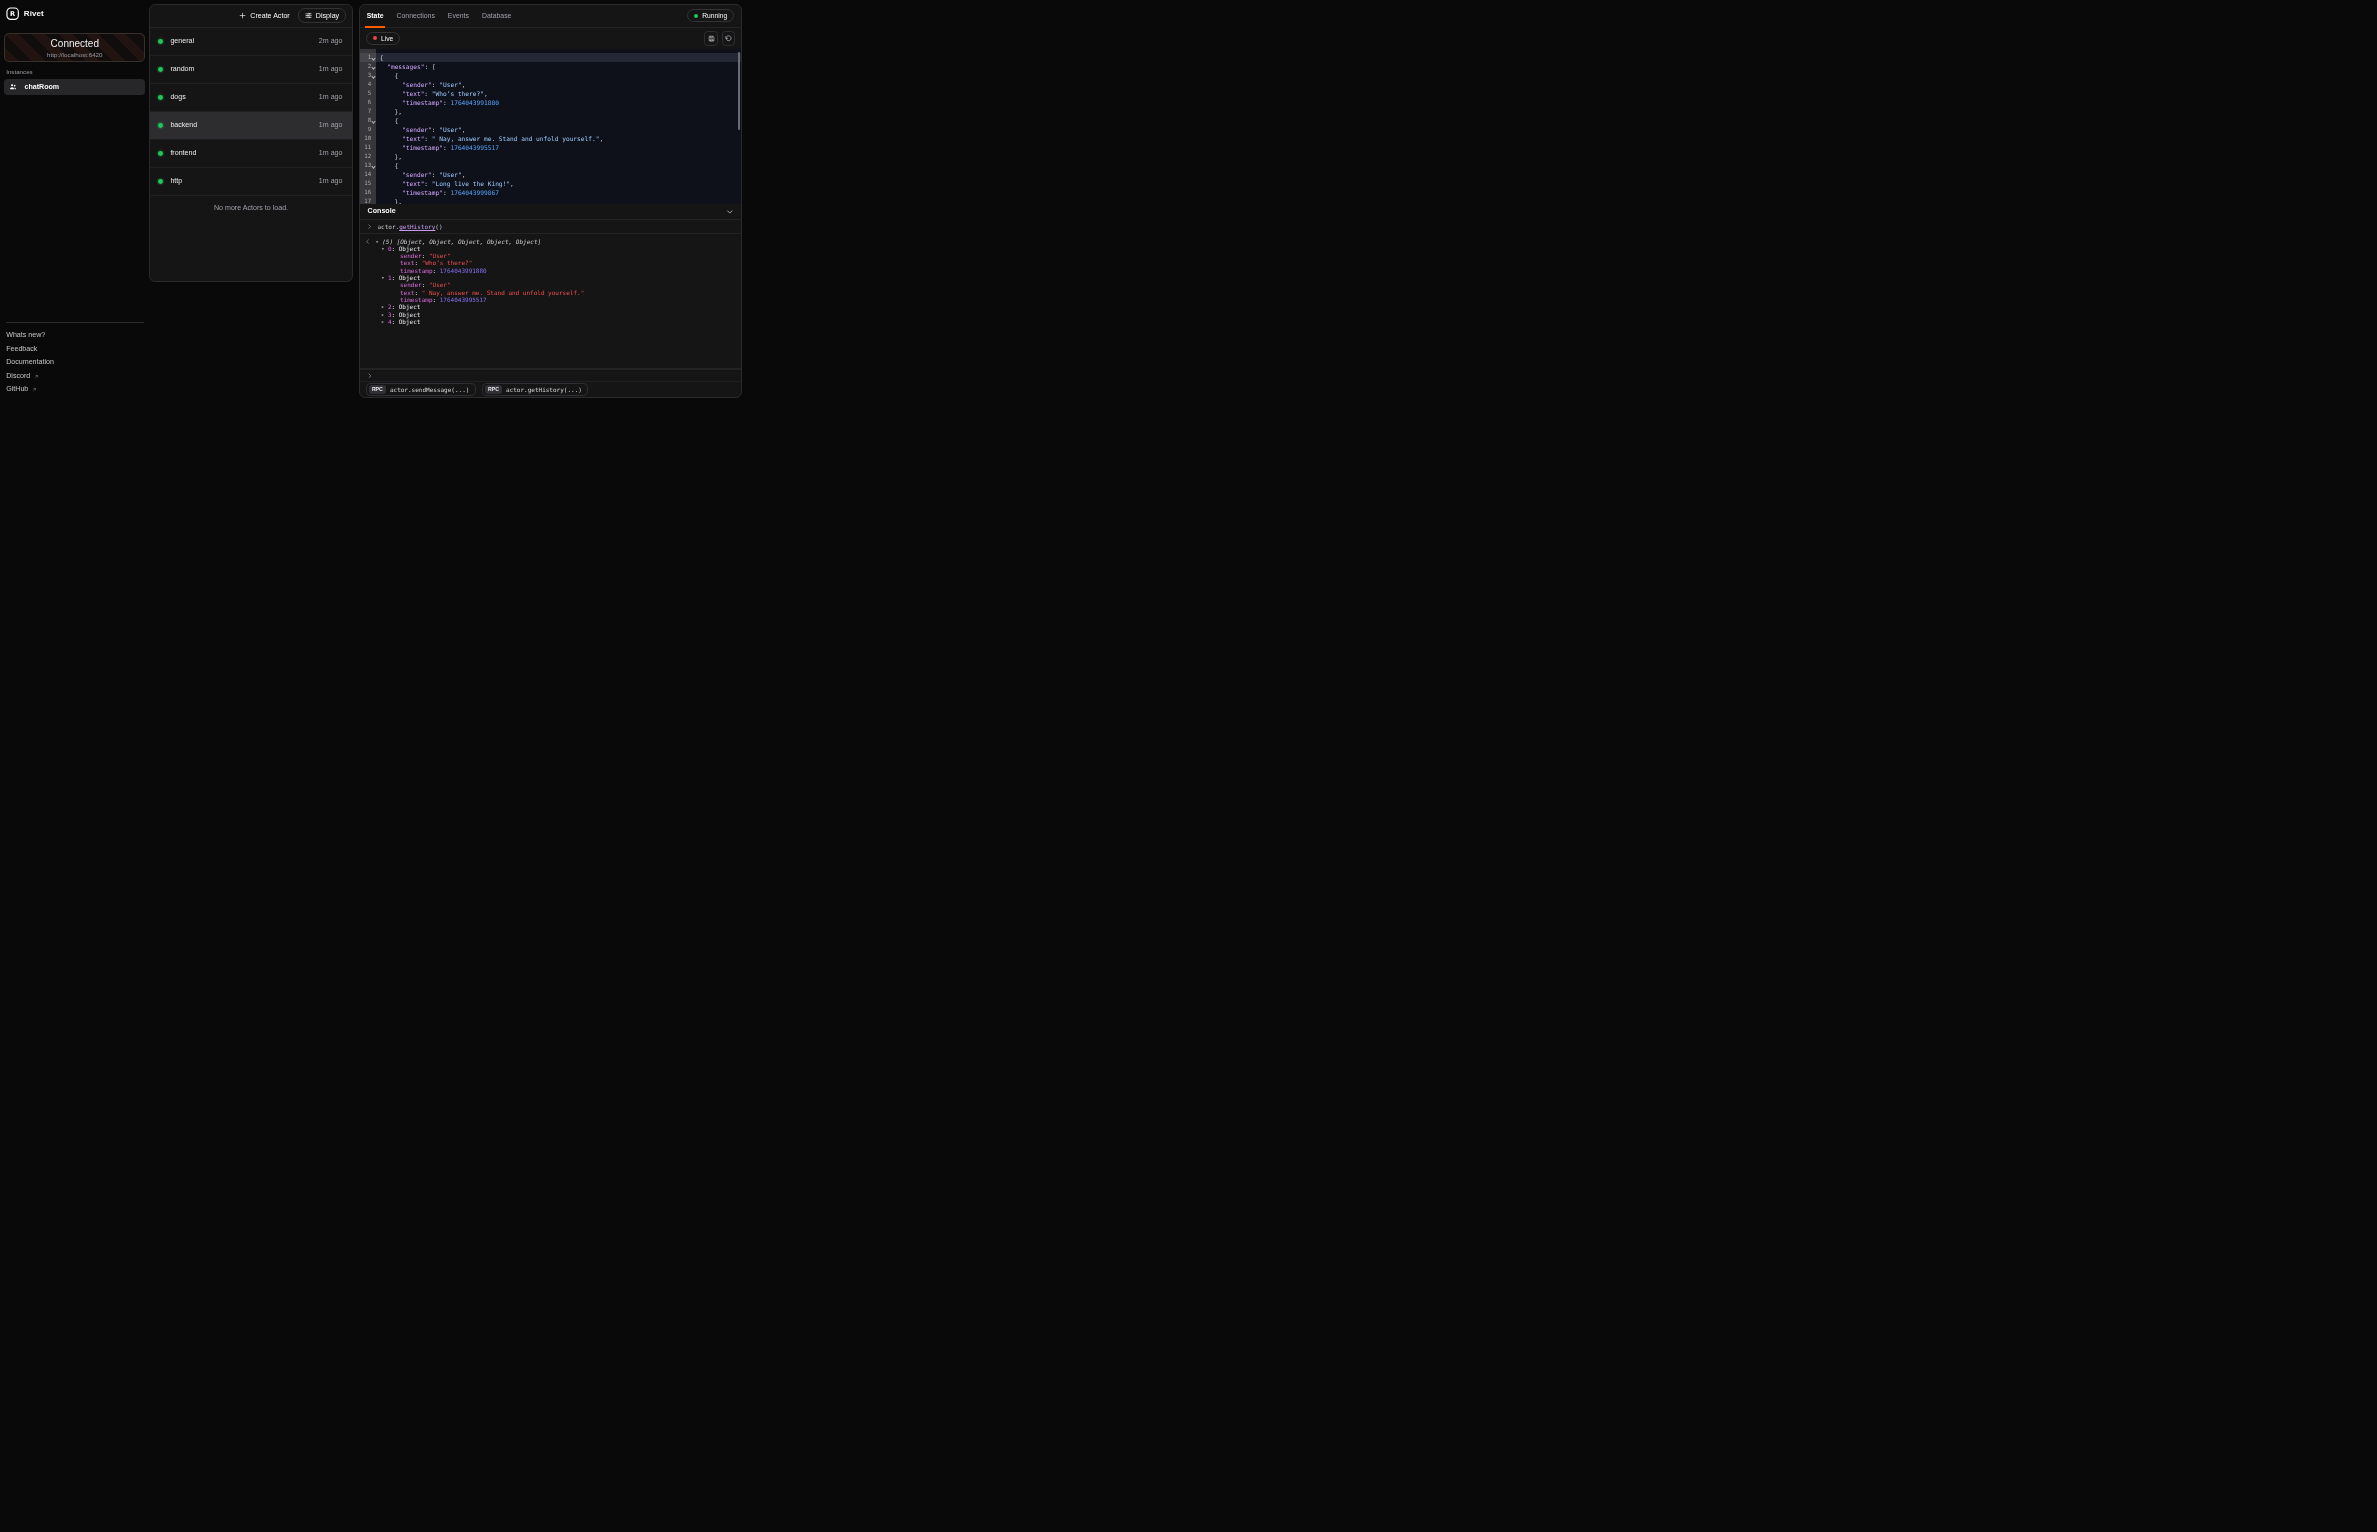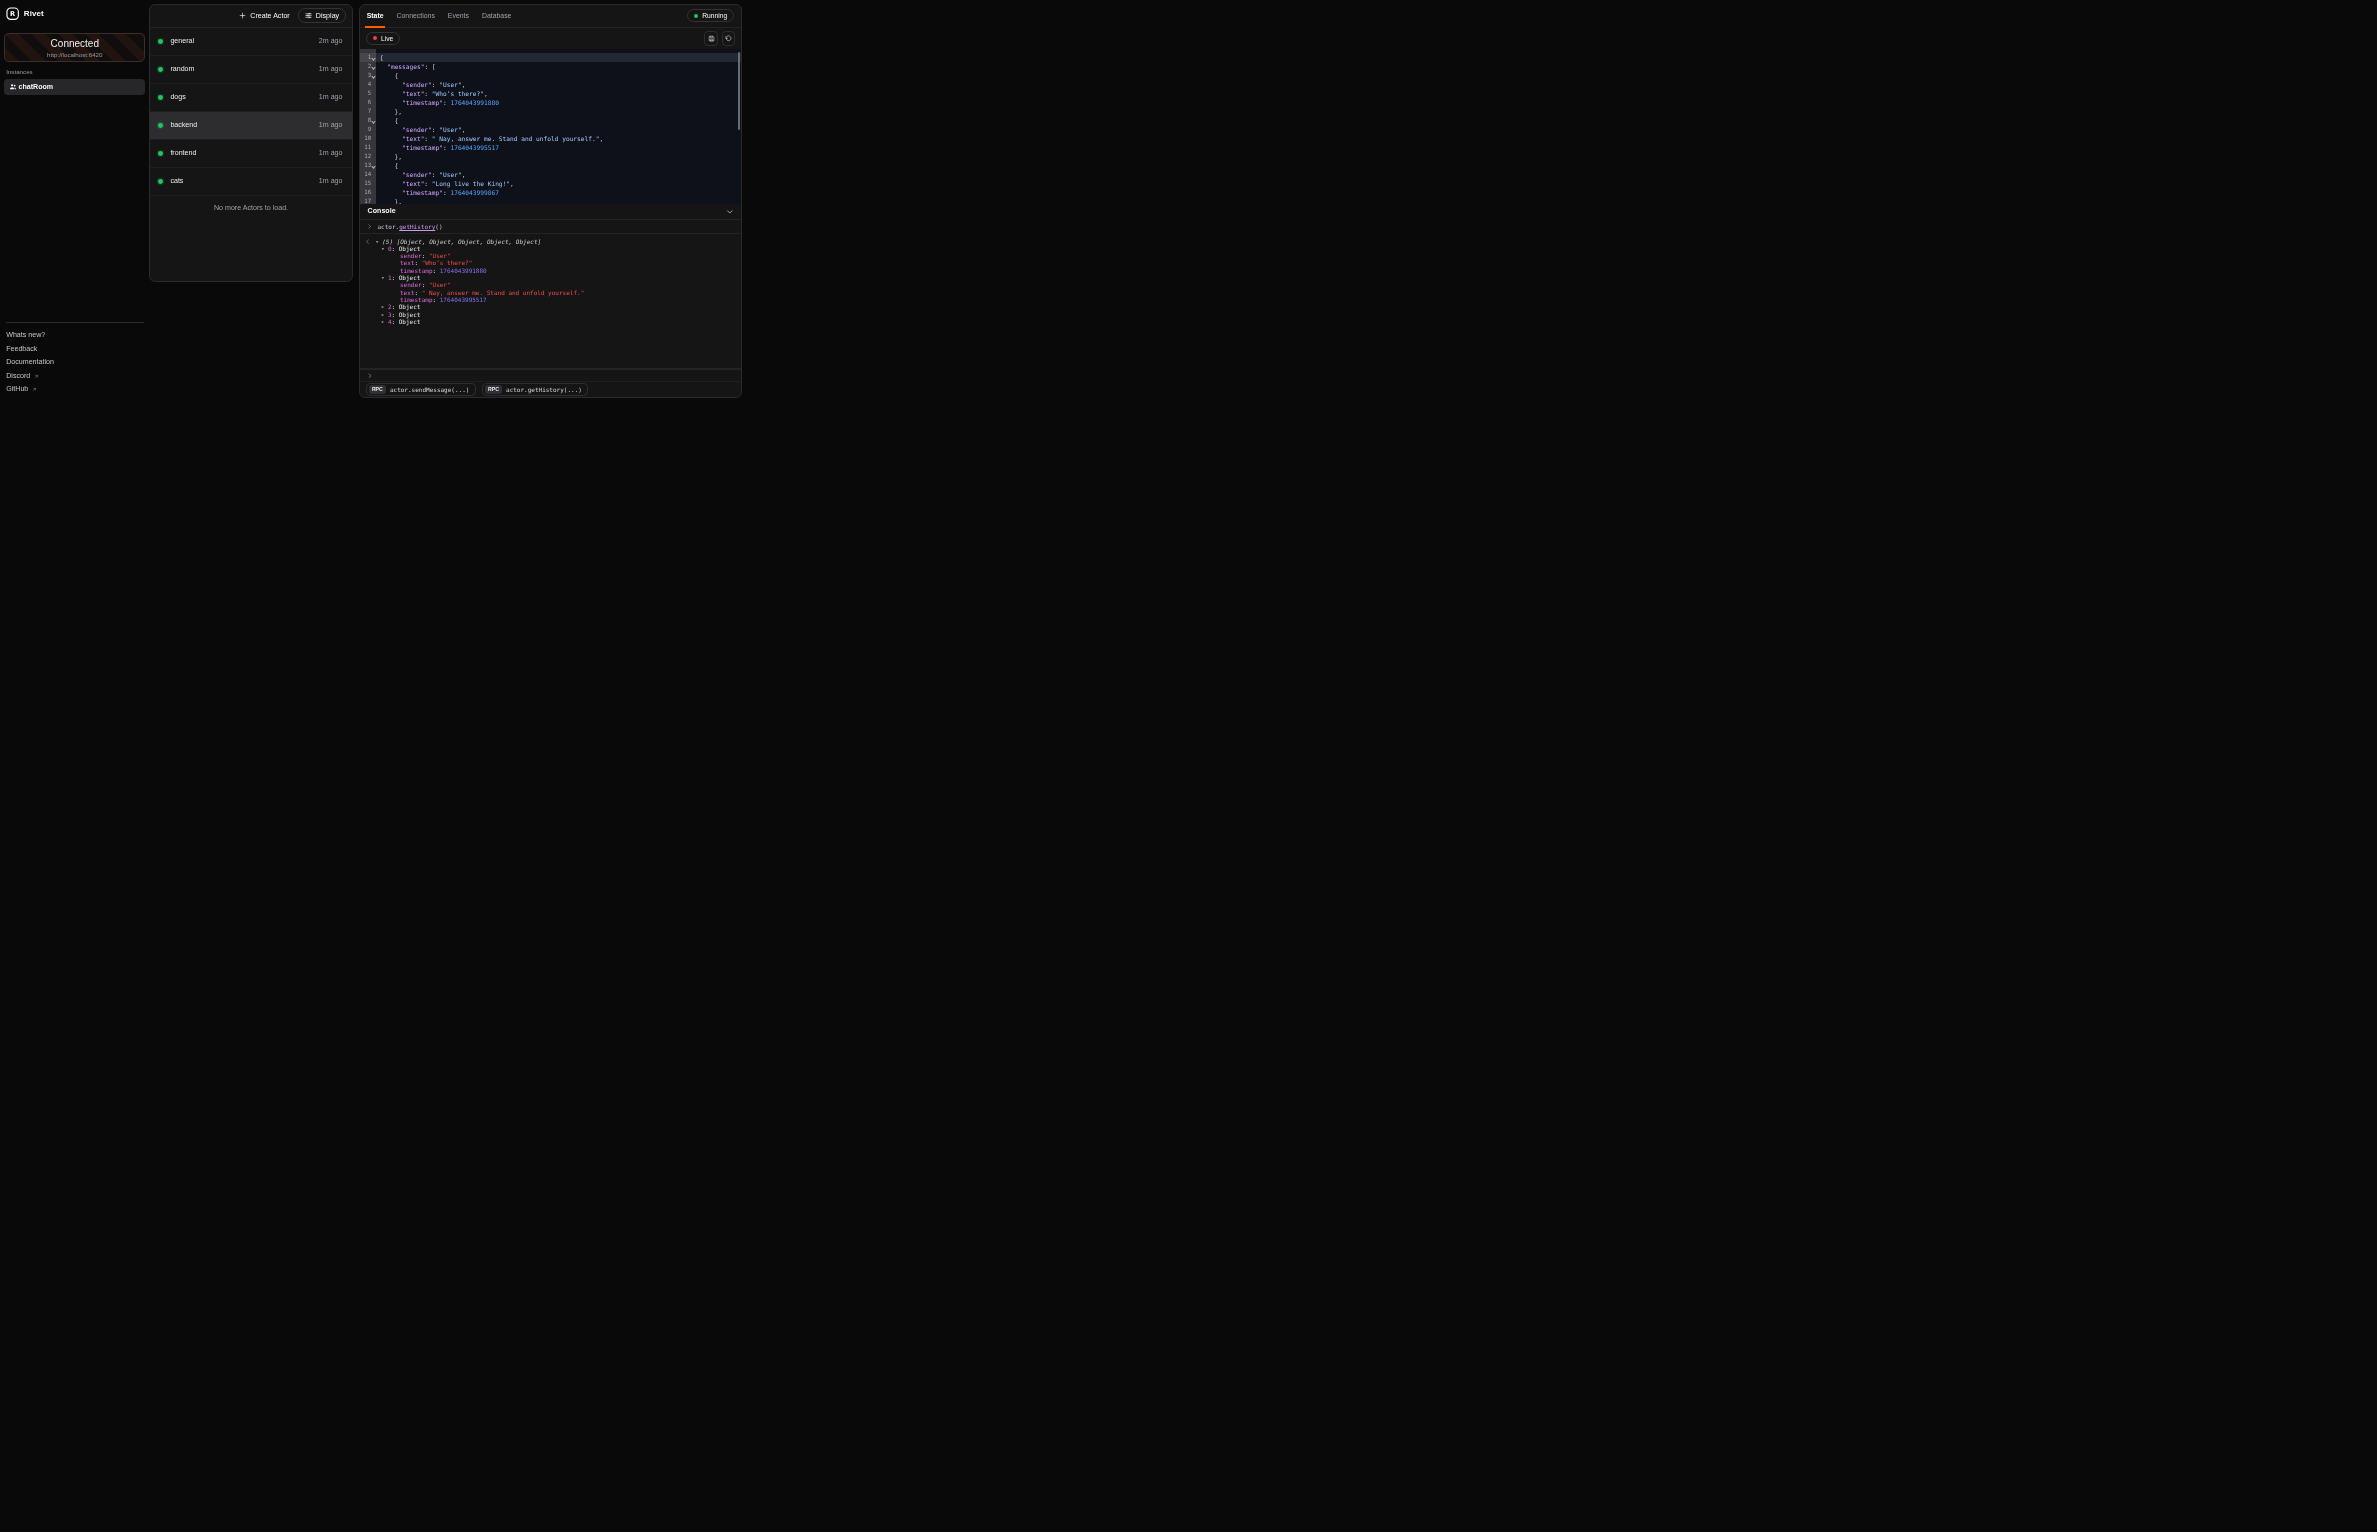--- a/index.html
+++ b/index.html
@@ -25,21 +25,21 @@
     background:repeating-linear-gradient(45deg,#201310 0 9.5px,#110d0c 9.5px 19px);
     padding:4.3px 4.3px 0 4.3px;
   }
   .conn-title { font-size:10px; font-weight:500; color:#f0f0f2; }
   .conn-url { font-size:6.2px; color:#9c9ca3; margin-top:1.9px; }
 
   .instances-label { position:absolute; left:6.2px; top:68px; font-size:6.2px; color:#9c9ca3; }
   .instance-row {
     position:absolute; left:3.8px; top:79px; width:141px; height:15.7px;
     background:#27272a; border-radius:3.8px;
-    display:flex; align-items:center; gap:1px; padding:0 5.7px; cursor:pointer;
+    display:flex; align-items:center; gap:7px; padding:0 5.7px; cursor:pointer;
   }
   .instance-row .label { font-size:7.1px; font-weight:600; color:#fafafa; }
 
   .side-links { position:absolute; left:6.2px; top:322px; width:138px; list-style:none; }
   .side-links .divider { border-top:0.5px solid #2c2c2e; margin-bottom:5.7px; }
   .side-link { height:13.5px; display:flex; align-items:center; gap:3.3px; font-size:7.1px; color:#c7c7cb; cursor:pointer; }
   .side-link .ext { color:#8e8e93; margin-top:0.5px; }
 
   
   .card { position:absolute; top:3.8px; background:#151516; border:0.5px solid #2b2b2d; border-radius:6.2px; overflow:hidden; }
@@ -229,21 +229,21 @@
         <span class="actor-name">backend</span>
         <span class="actor-time">1m ago</span>
       </div>
       <div class="actor-row">
         <span class="gdot"></span>
         <span class="actor-name">frontend</span>
         <span class="actor-time">1m ago</span>
       </div>
       <div class="actor-row">
         <span class="gdot"></span>
-        <span class="actor-name">cats</span>
+        <span class="actor-name">http</span>
         <span class="actor-time">1m ago</span>
       </div>
     </div>
   <div class="empty-msg">No more Actors to load.</div>
 </div>
 
 <div class="card inspector-card">
 
   <div class="tabs-row">
 

